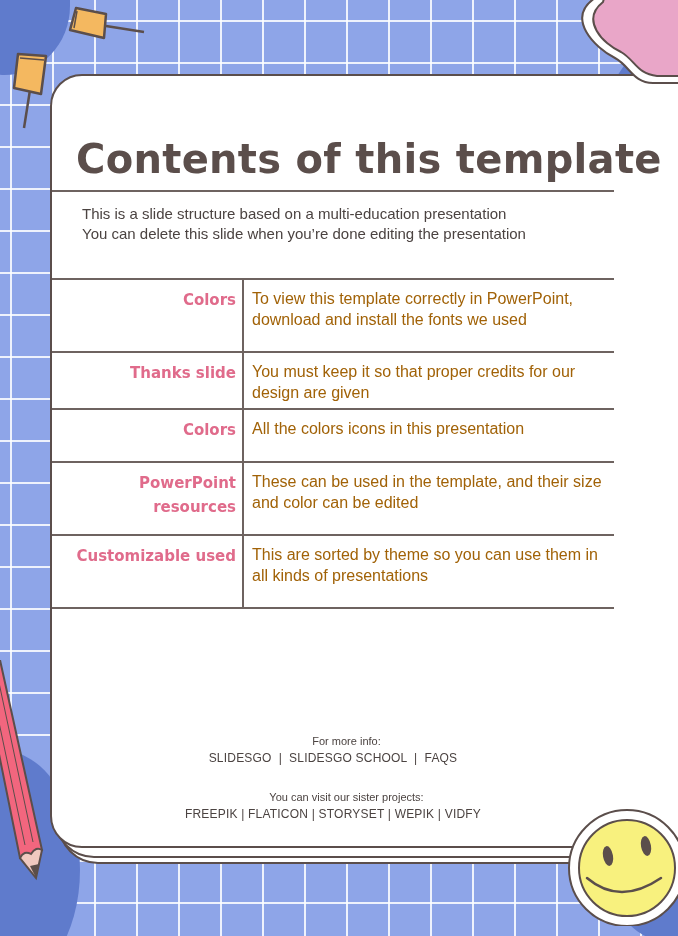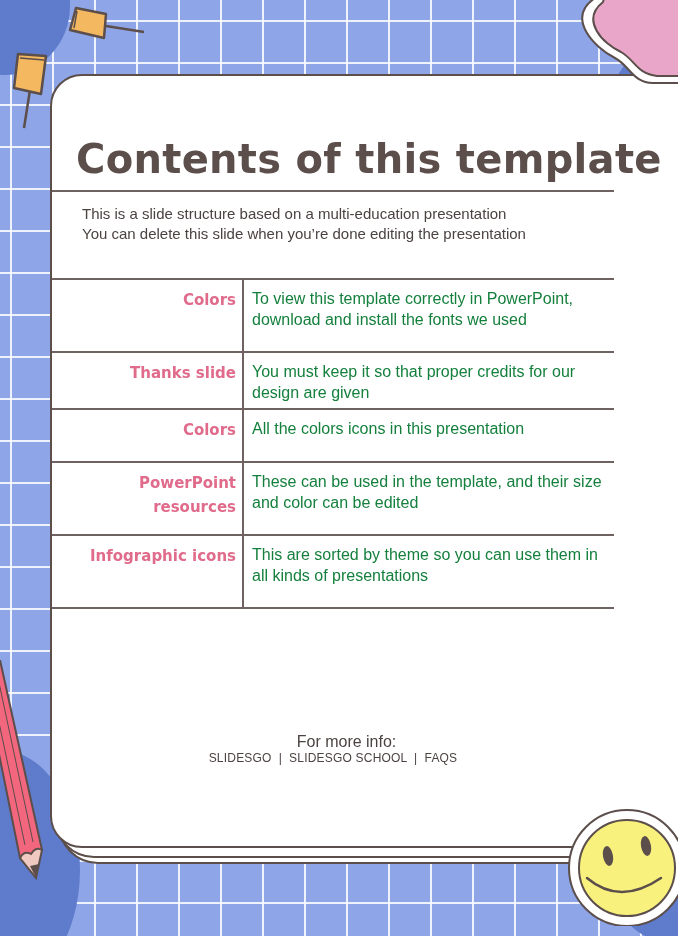--- a/index.html
+++ b/index.html
@@ -42,23 +42,23 @@
   table.contents {
     position: absolute; left: 0; top: 202px; width: 562px;
     border-collapse: collapse;
   }
   table.contents td { border-top: 2px solid #6e6360; border-bottom: 2px solid #6e6360; vertical-align: top; padding: 8px 6px 4px 8px; }
   td.label {
     width: 176px; text-align: right; border-right: 2px solid #6e6360;
     font-family: "DejaVu Sans", sans-serif; font-weight: bold; font-size: 15px;
     color: #e06b8b; line-height: 24px;
   }
-  td.desc { font-size: 16px; color: #15803d; line-height: 21px; }
+  td.desc { font-size: 16px; color: #a16207; line-height: 21px; }
   .footer { position: absolute; left: 0; width: 562px; text-align: center; color: #4b4341; }
-  .footer .small { font-size: 16px; line-height: 15px; padding-left: 27px; }
+  .footer .small { font-size: 11px; line-height: 15px; padding-left: 27px; }
   .footer .links { font-size: 12px; line-height: 18px; letter-spacing: 0.2px; }
   .footer .links span[data-interactable="true"] { cursor: pointer; }
   .pin, .heart, .pencil, .smiley { position: absolute; }
 </style>
 </head>
 <body>
 
 <div class="blob blob-tl" data-interactable="false"></div>
 <div class="blob blob-r" data-interactable="false"></div>
 <div class="blob blob-bl" data-interactable="false"></div>
@@ -89,37 +89,51 @@
       <td class="label" data-interactable="false">Colors</td>
       <td class="desc" data-interactable="false">All the colors icons in this presentation</td>
     </tr>
     <tr data-interactable="false" style="height:73px">
       <td class="label" data-interactable="false">
         <span data-interactable="false" style="display:inline-block;width:110px">PowerPoint resources</span>
       </td>
       <td class="desc" data-interactable="false">These can be used in the template, and their size and color can be edited</td>
     </tr>
     <tr data-interactable="false" style="height:73px">
-      <td class="label" data-interactable="false" style="white-space:nowrap">Infographic icons</td>
+      <td class="label" data-interactable="false" style="white-space:nowrap">Customizable used</td>
       <td class="desc" data-interactable="false">This are sorted by theme so you can use them in all kinds of presentations</td>
     </tr>
   </tbody>
     </table>
 
   <div class="footer" style="top:658px" data-interactable="false">
     <div class="small" data-interactable="false">For more info:</div>
     <div class="links" data-interactable="false">
       <span data-interactable="true">SLIDESGO</span>
       &nbsp;<span data-interactable="false">|</span>&nbsp;
       <span data-interactable="true">SLIDESGO SCHOOL</span>
       &nbsp;<span data-interactable="false">|</span>&nbsp;
       <span data-interactable="true">FAQS</span>
     </div>
   </div>
 
+  <div class="footer" style="top:714px" data-interactable="false">
+    <div class="small" data-interactable="false">You can visit our sister projects:</div>
+    <div class="links" data-interactable="false">
+      <span data-interactable="true">FREEPIK</span>
+      <span data-interactable="false">|</span>
+      <span data-interactable="true">FLATICON</span>
+      <span data-interactable="false">|</span>
+      <span data-interactable="true">STORYSET</span>
+      <span data-interactable="false">|</span>
+      <span data-interactable="true">WEPIK</span>
+      <span data-interactable="false">|</span>
+      <span data-interactable="true">VIDFY</span>
+    </div>
+  </div>
 </div>
 
 <svg class="pin" style="left:66px;top:4px" width="80" height="36" viewBox="0 0 80 36" data-interactable="false">
   <line x1="40" y1="22" x2="78" y2="28" stroke="#5b4e4b" stroke-width="2.5"></line>
   <path d="M10 4 L40 10 L38 34 L4 26 Z" fill="#f4b860" stroke="#5b4e4b" stroke-width="2.5" stroke-linejoin="round"></path>
   <line x1="11" y1="7" x2="8" y2="24" stroke="#5b4e4b" stroke-width="1.5"></line>
 </svg>
 <svg class="pin" style="left:10px;top:50px" width="40" height="80" viewBox="0 0 40 80" data-interactable="false">
   <line x1="20" y1="40" x2="14" y2="78" stroke="#5b4e4b" stroke-width="2.5"></line>
   <path d="M8 4 L36 6 L31 44 L4 38 Z" fill="#f4b860" stroke="#5b4e4b" stroke-width="2.5" stroke-linejoin="round"></path>

